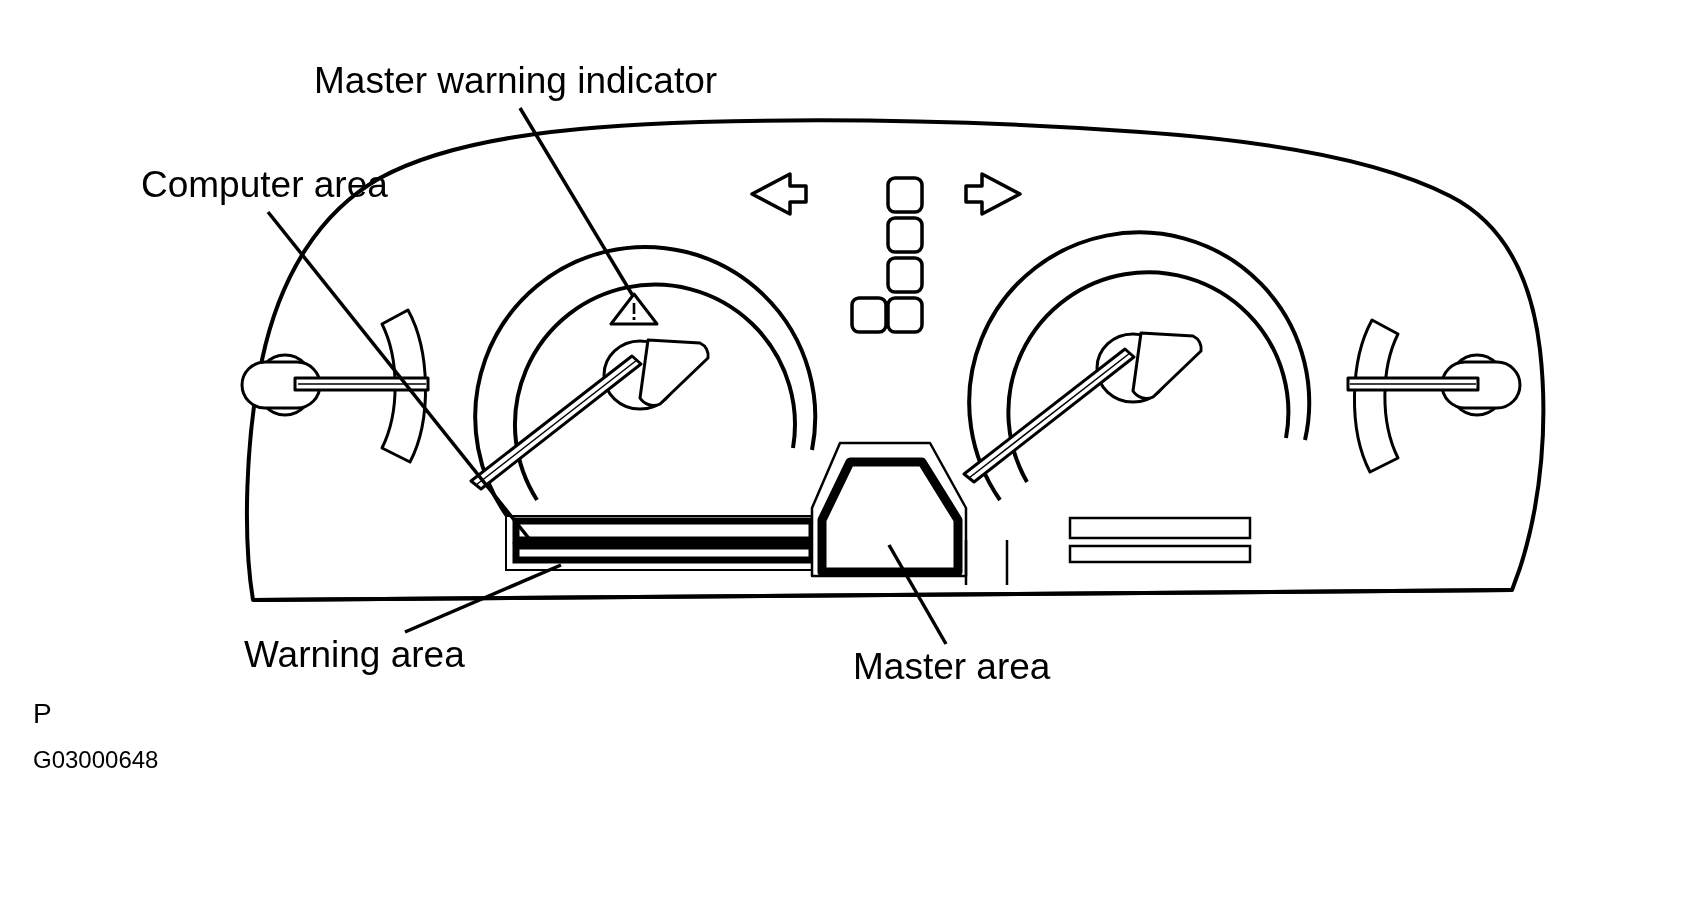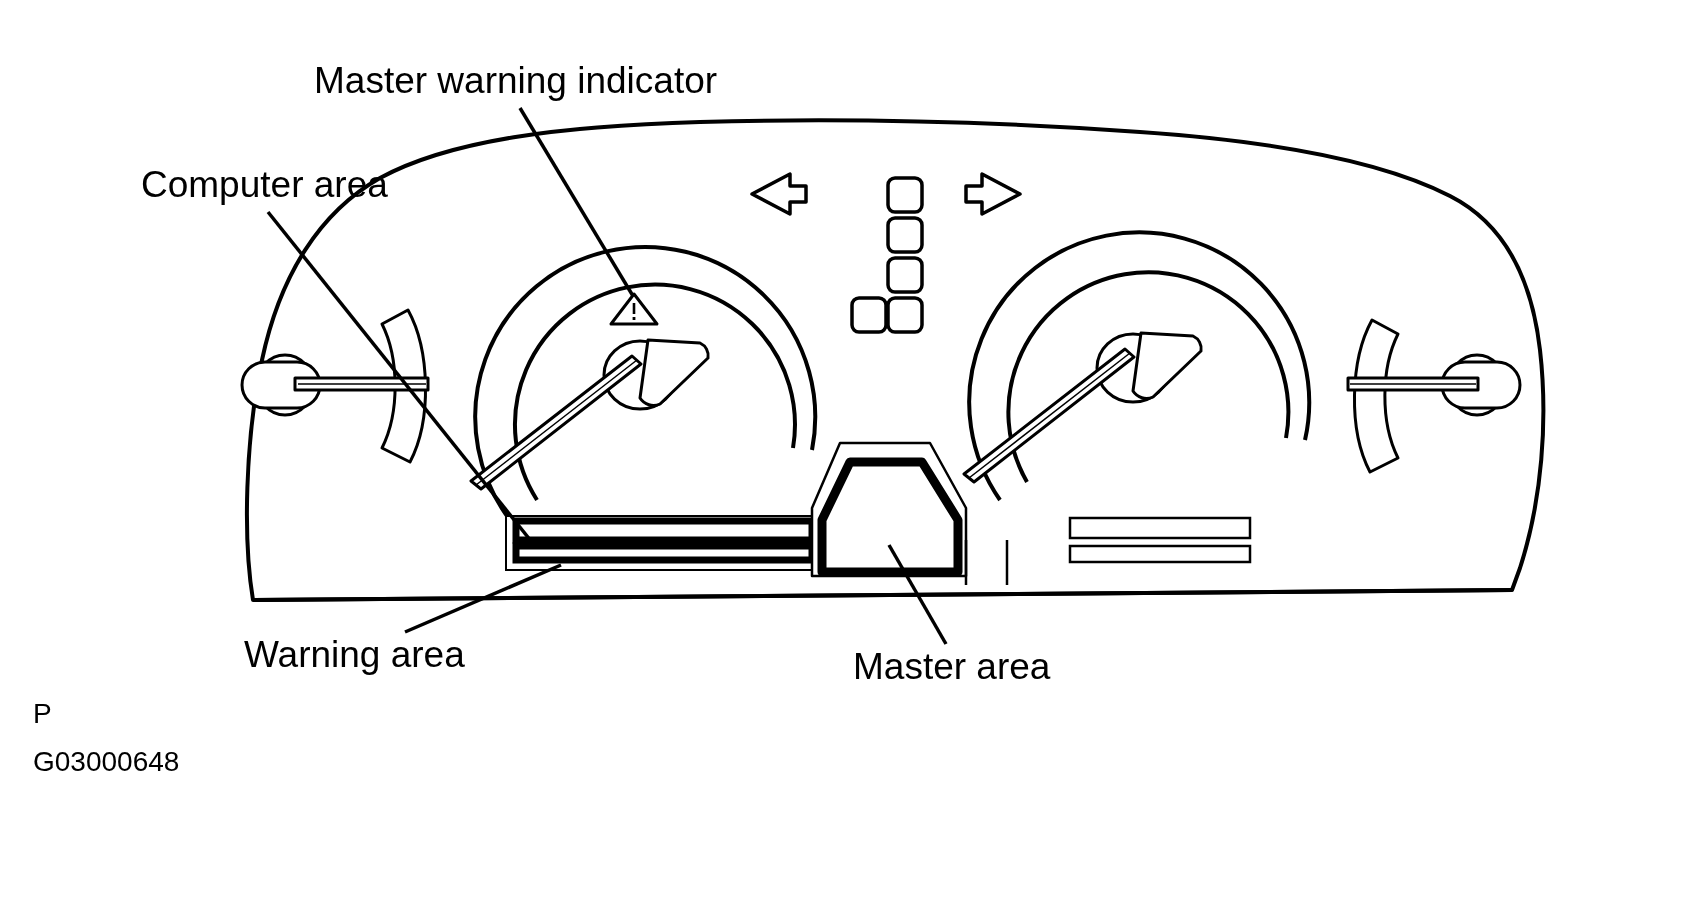--- a/index.html
+++ b/index.html
@@ -34,21 +34,21 @@
     color: #000000;
     white-space: nowrap;
     line-height: 1;
     user-select: none;
   }
   #lbl-master   { left: 314px;  top: 62px;  font-size: 37px; }
   #lbl-warning  { left: 141px;  top: 166px; font-size: 37px; }
   #lbl-computer { left: 244px;  top: 636px; font-size: 37px; }
   #lbl-graphic  { left: 853px;  top: 648px; font-size: 37px; }
   #lbl-page     { left: 33px;   top: 700px; font-size: 28px; }
-  #lbl-figid    { left: 33px;   top: 748px; font-size: 28px; }
+  #lbl-figid    { left: 33px;   top: 748px; font-size: 24px; }
 </style>
 </head>
 <body>
 
 <div id="stage">
 
   <svg id="diagram" viewBox="0 0 1689 906" xmlns="http://www.w3.org/2000/svg">
 
     <g>
       <path d="M 253 600

